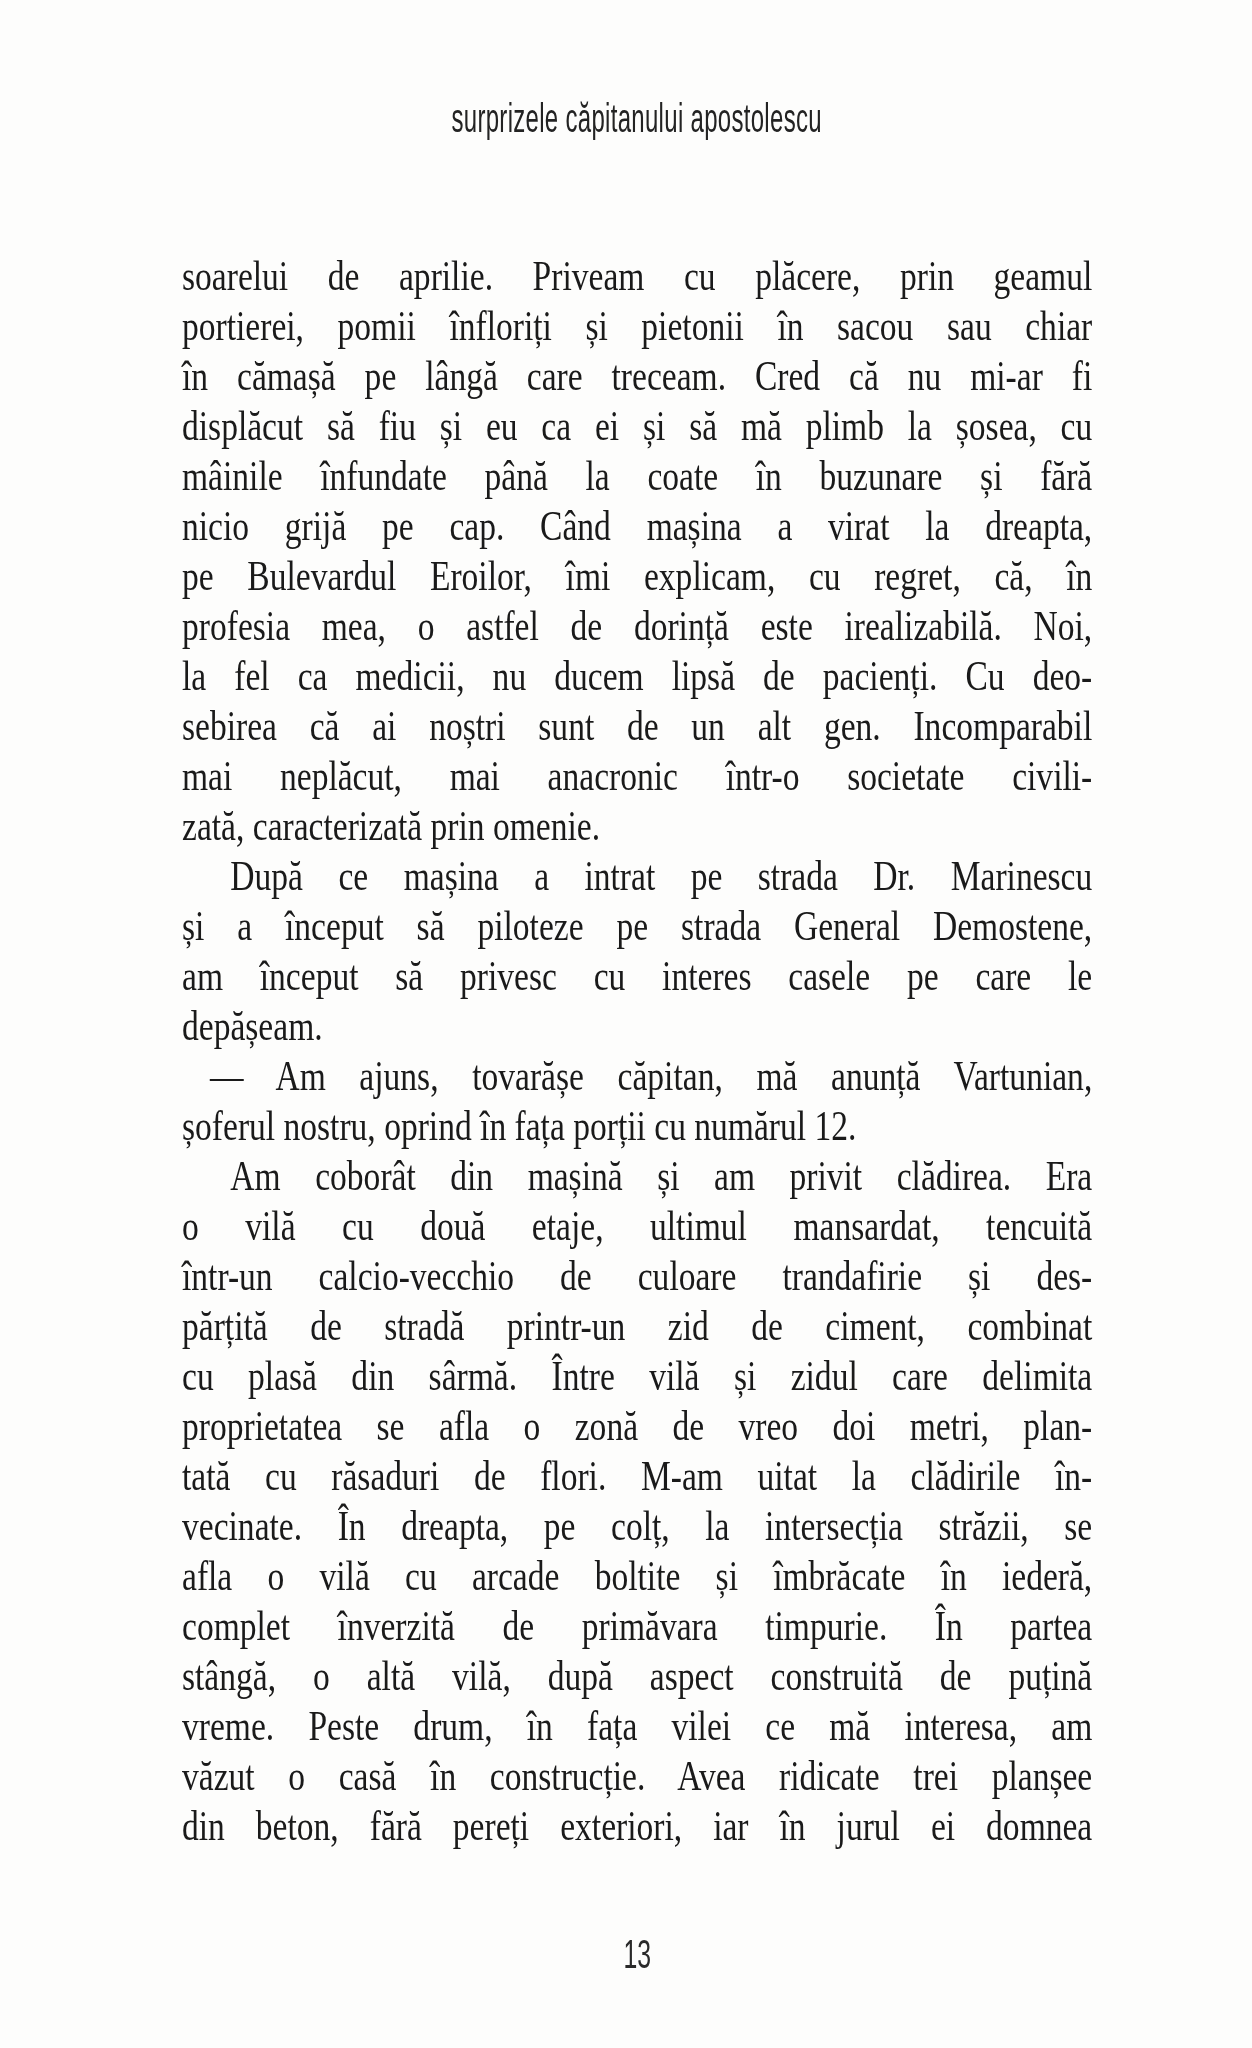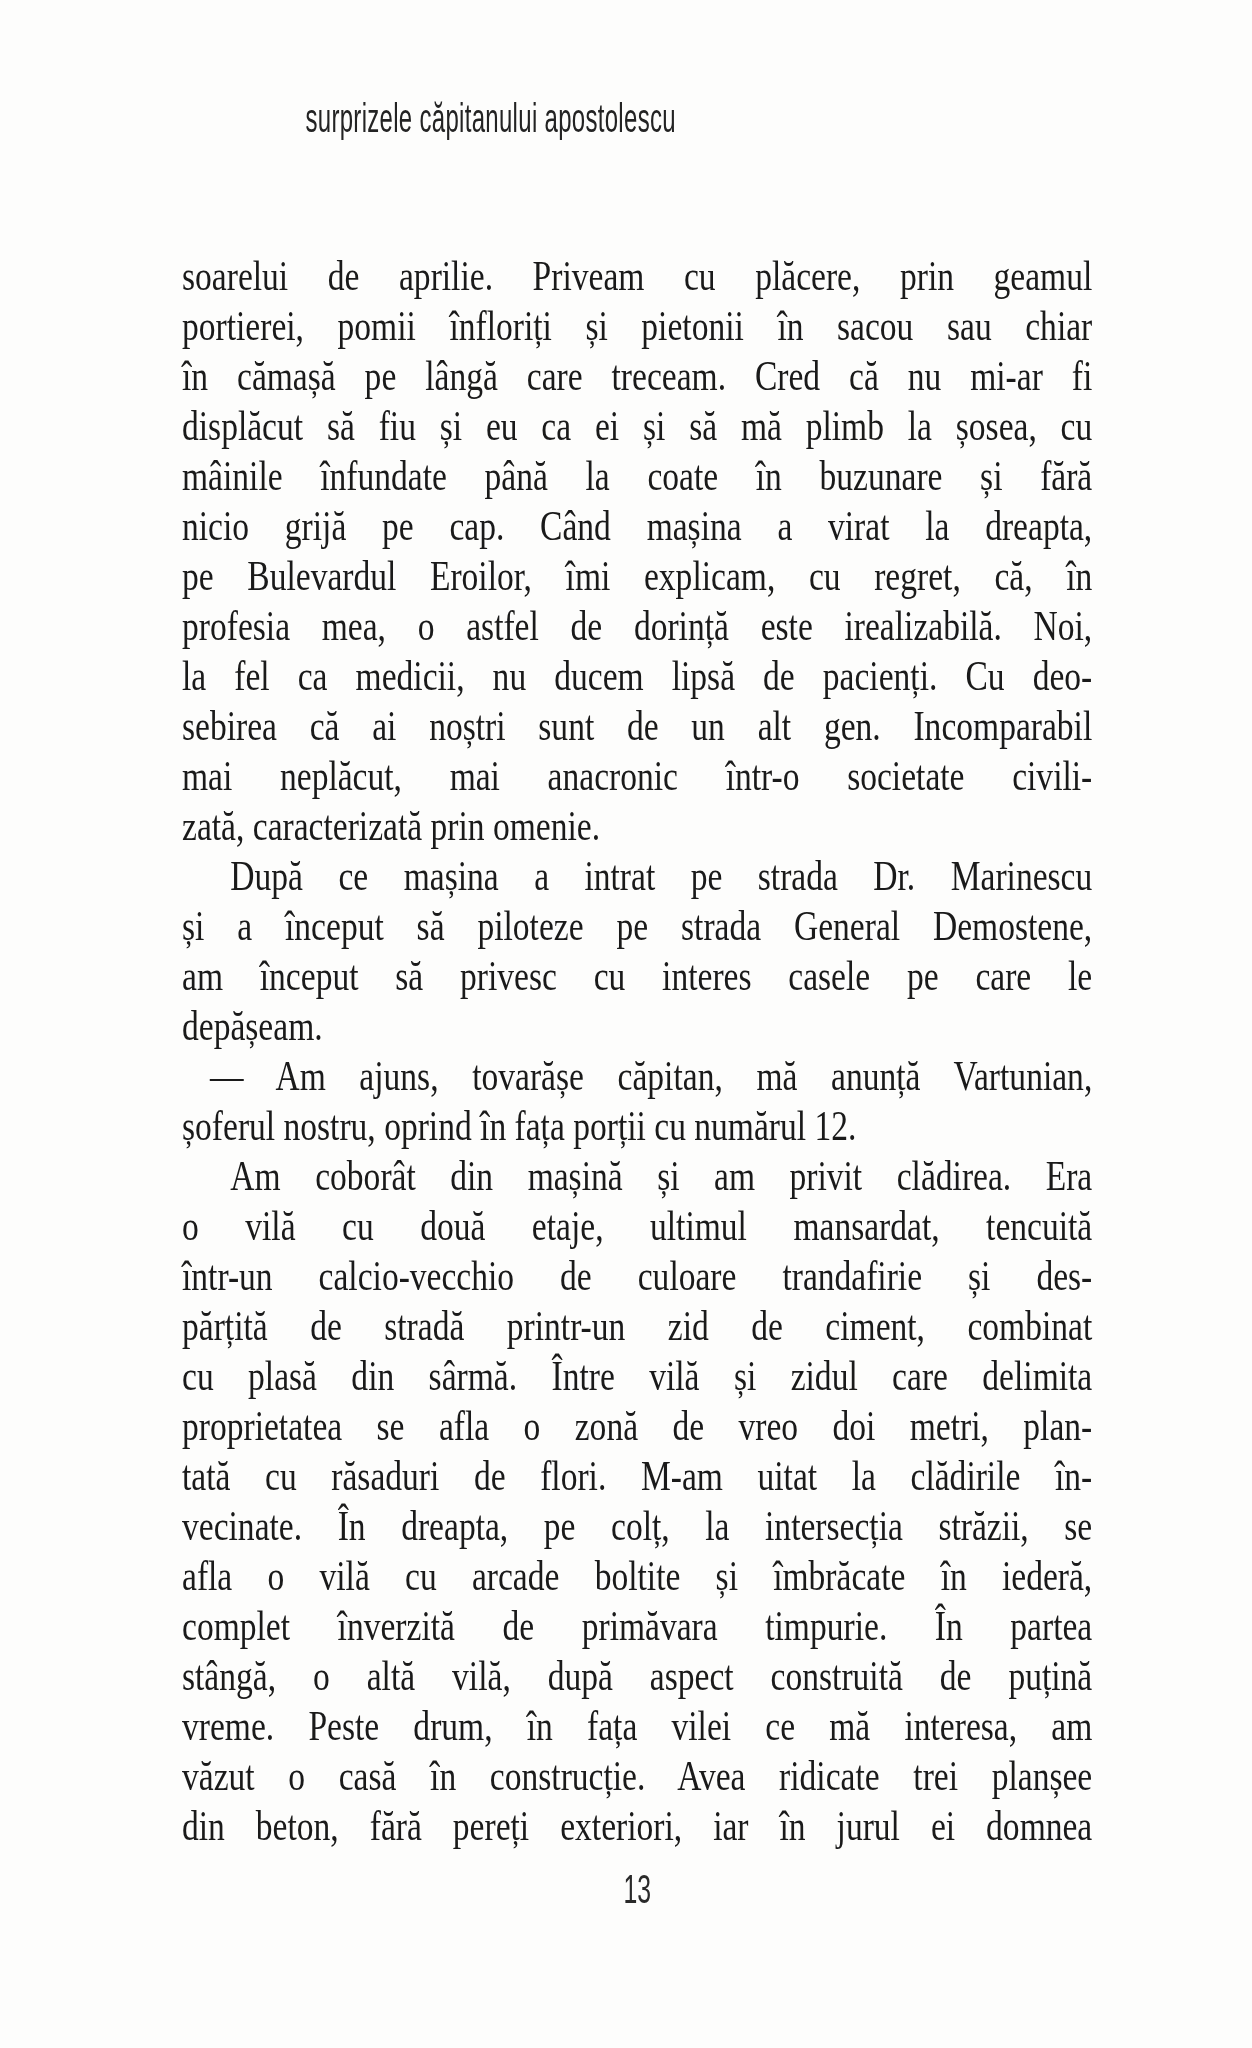--- a/index.html
+++ b/index.html
@@ -14,20 +14,21 @@
     background: #fdfdfc;
     overflow: hidden;
     font-family: "Liberation Serif", serif;
   }
   
   .running-header {
     position: absolute;
     left: 182px;
     top: 98px;
     width: 910px;
+    text-align: center;
     white-space: nowrap;
   }
   .running-header span {
     display: inline-block;
     font-family: "Liberation Sans", sans-serif;
     font-size: 40px;
     line-height: 40px;
     font-weight: 400;
     color: #232323;
     letter-spacing: 0.5px;
@@ -58,21 +59,21 @@
   .line.indent {
     text-indent: 62px;           
   }
   .line.indent-dash {
     text-indent: 36px;           
   }
   
   .folio {
     position: absolute;
     left: 182px;
-    top: 1869px;
+    top: 1934px;
     width: 910px;
     text-align: center;
   }
   .folio span {
     display: inline-block;
     font-family: "Liberation Sans", sans-serif;
     font-size: 40px;
     line-height: 40px;
     color: #2a2a2a;
     transform: scaleX(0.62);

